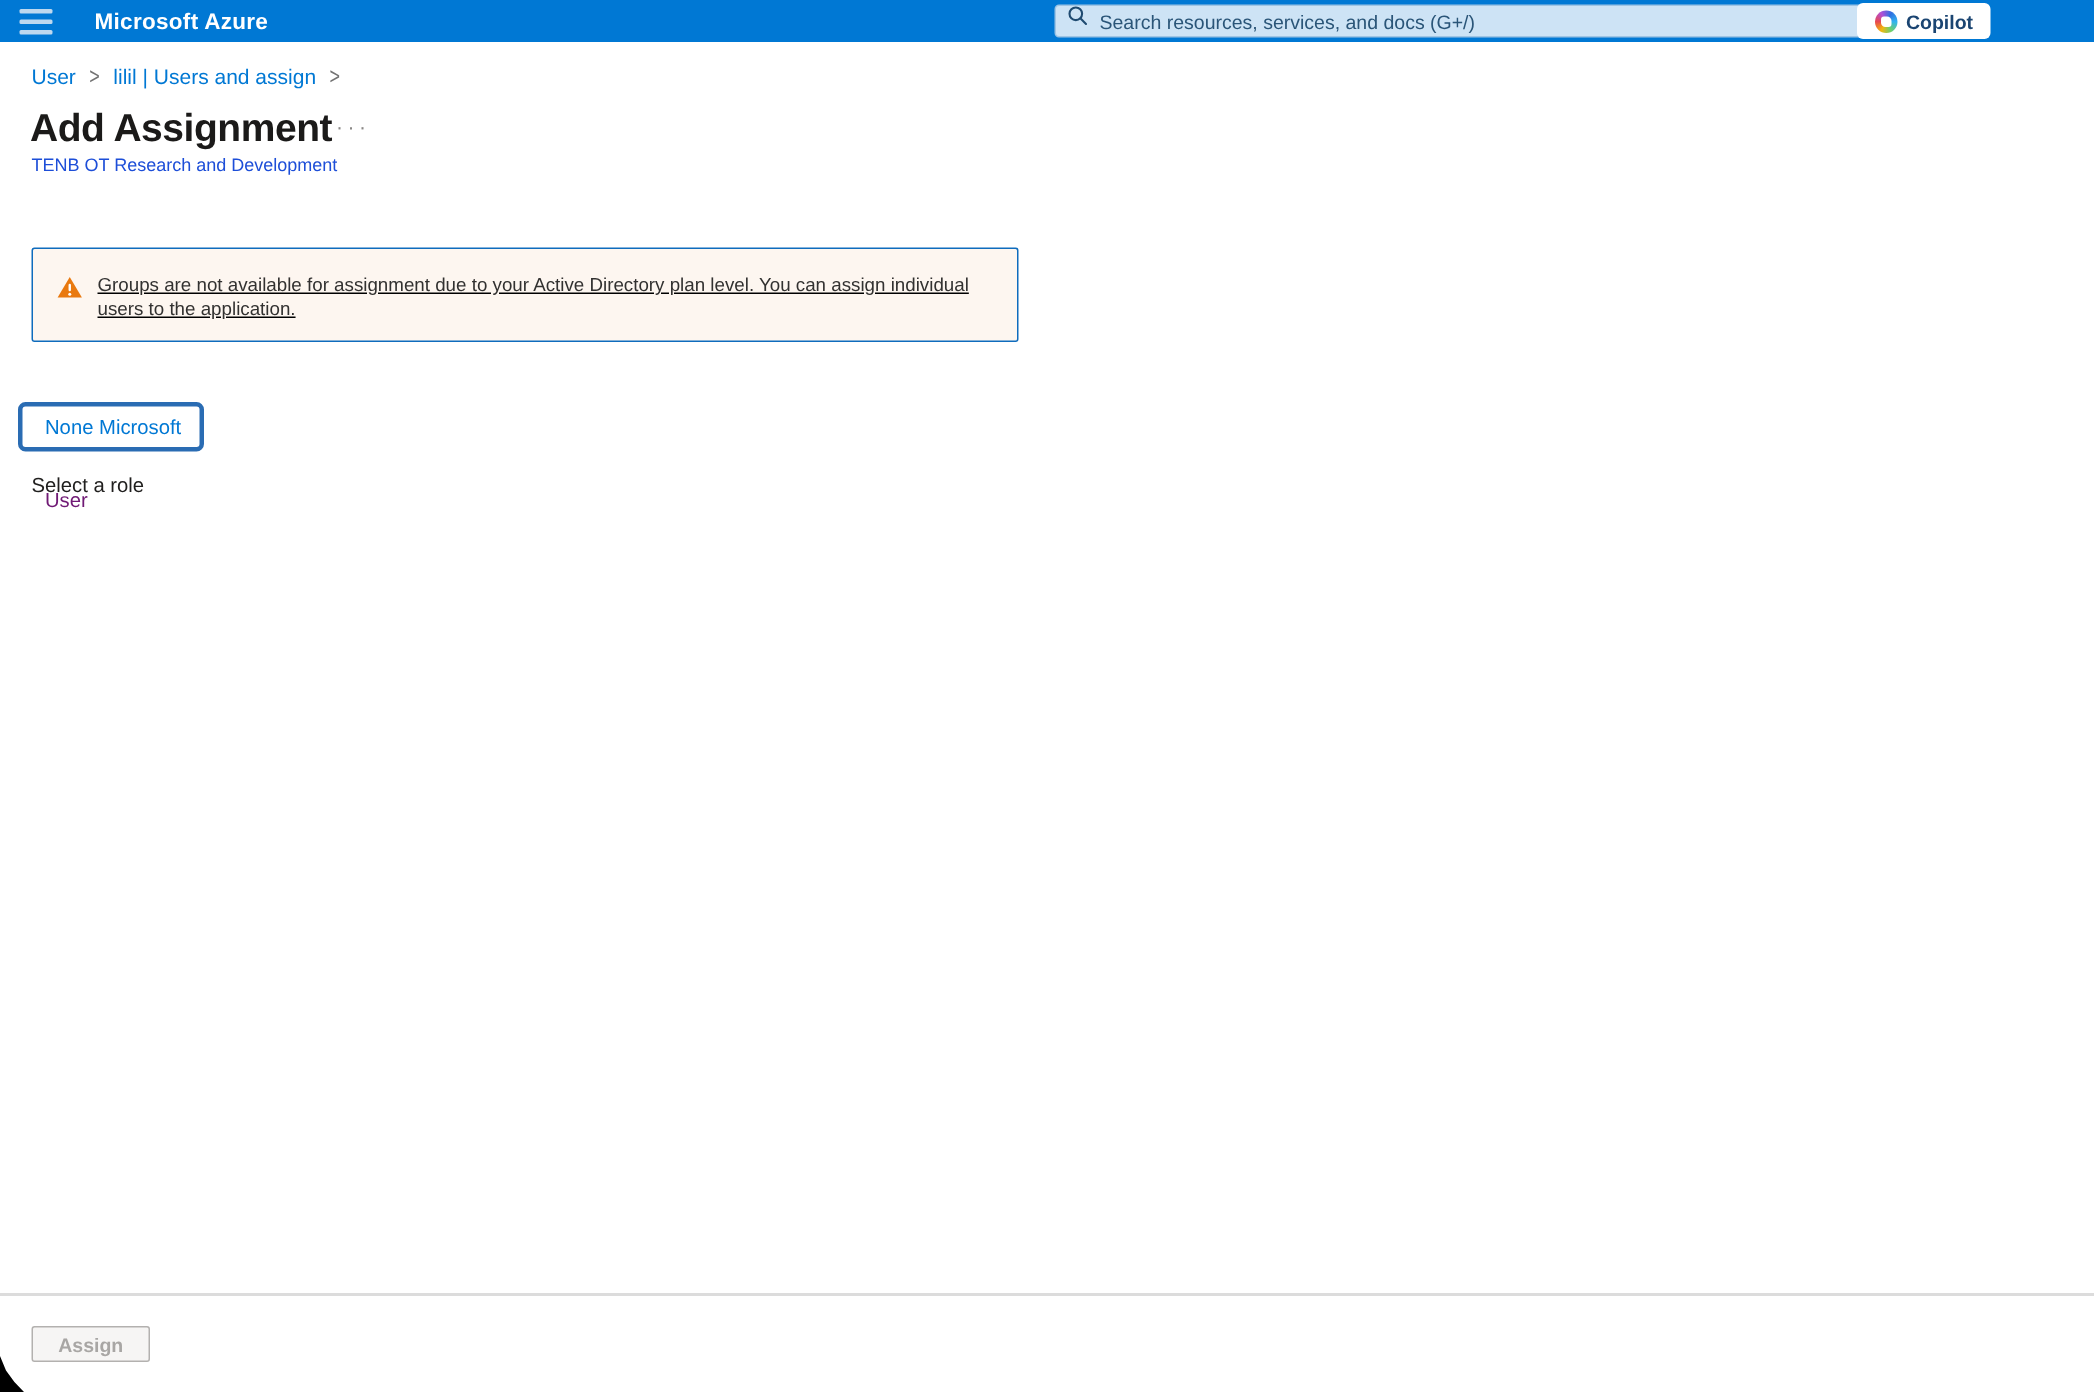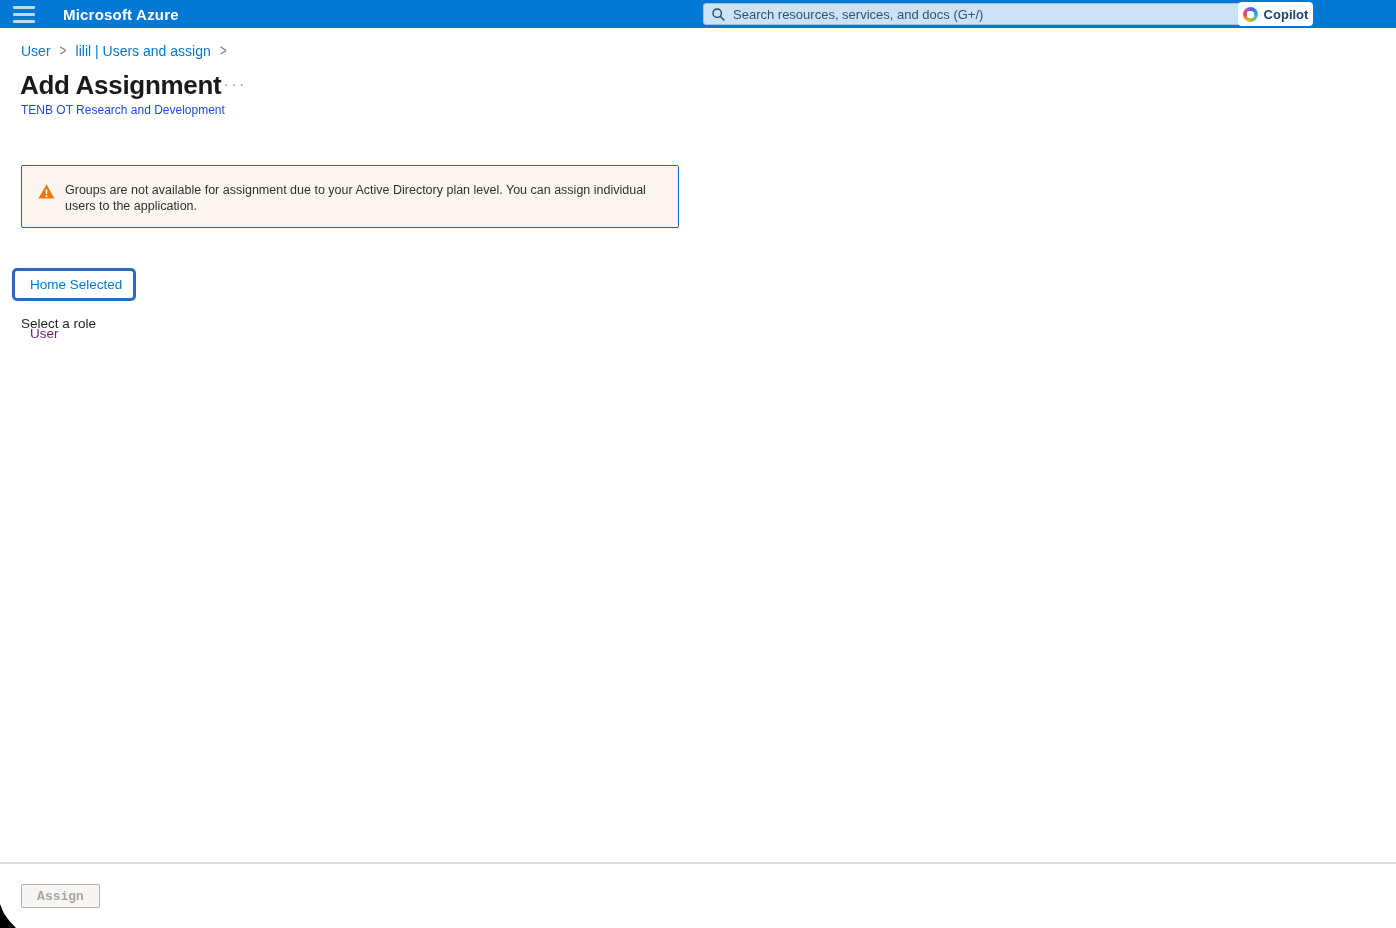--- a/index.html
+++ b/index.html
@@ -47,41 +47,41 @@
   .search-box {
     position: absolute;
     left: 703px;
     top: 3px;
     width: 582px;
     height: 22px;
     background: #cde3f5;
     border: 1px solid #9ec4e4;
     border-radius: 3px;
     display: flex;
-    align-items: center;
+    align-items: flex-start;
     padding: 0 8px;
   }
   .search-box svg { flex: 0 0 auto; }
   .search-input {
     flex: 1;
     margin-left: 8px;
     border: none;
     outline: none;
     background: transparent;
     font-family: "Liberation Sans", sans-serif;
     font-size: 13px;
     color: #1f4b71;
     height: 100%;
   }
   .search-input::placeholder { color: #2a5578; opacity: 1; }
   .copilot-btn {
     position: absolute;
     left: 1238px;
     top: 2px;
-    width: 75px;
+    width: 89px;
     height: 24px;
     background: #ffffff;
     border: none;
     border-radius: 4px;
     display: flex;
     align-items: center;
     justify-content: center;
     gap: 6px;
     cursor: pointer;
     font-family: "Liberation Sans", sans-serif;
@@ -166,20 +166,21 @@
     top: 165px;
     width: 658px;
     height: 63px;
     background: #fdf6f0;
     border: 1.5px solid #0f6cbd;
     border-radius: 2px;
     display: flex;
     align-items: flex-start;
     padding: 17px 16px 0 16px;
     gap: 10px;
+    text-decoration: underline;
   }
   .warning-icon-svg { flex: 0 0 auto; margin-top: 1px; }
   .warning-text {
     font-size: 12.5px;
     line-height: 1.25;
     color: #323130;
     max-width: 600px;
   }
 
   
@@ -241,21 +242,21 @@
   }
   .assign-btn {
     position: absolute;
     left: 21px;
     top: 884px;
     width: 79px;
     height: 24px;
     background: #f6f5f4;
     border: 1px solid #b3b1af;
     border-radius: 2px;
-    font-family: Liberation Mono, monospace;
+    font-family: Liberation Sans, sans-serif;
     font-size: 13px;
     font-weight: 700;
     color: #a8a6a4;
     cursor: default;
   }
 
   
   .cursor-shape {
     position: absolute;
     left: 0;
@@ -309,21 +310,21 @@
       <path d="M8.5 0.6 L16.6 14.4 L0.4 14.4 Z" fill="#e9790f"></path>
       <rect x="7.7" y="5.2" width="1.6" height="5" rx="0.8" fill="#ffffff"></rect>
       <circle cx="8.5" cy="12.2" r="1" fill="#ffffff"></circle>
     </svg>
     <div class="warning-text">Groups are not available for assignment due to your Active Directory plan level. You can assign individual users to the application.</div>
   </div>
 
   <div class="users-label">Users</div>
 
   <div class="none-selected-box">
-    <a class="none-selected-link">Home Selected</a>
+    <a class="none-selected-link">None Microsoft</a>
   </div>
 
   <div class="role-label">Select a role</div>
   <a class="role-link">User</a>
 
   <div class="footer-divider"></div>
   <button class="assign-btn" disabled="">Assign</button>
 
   <div class="cursor-shape"></div>
 

